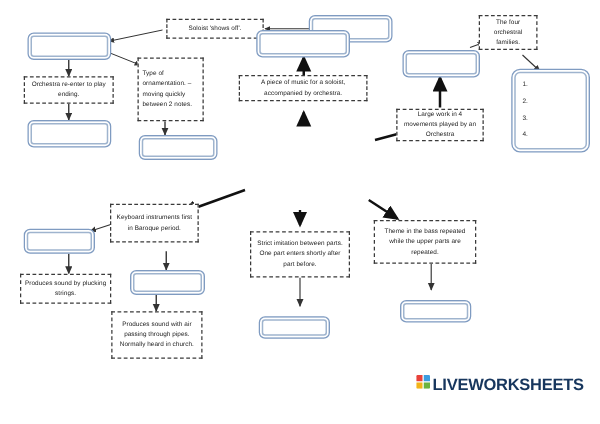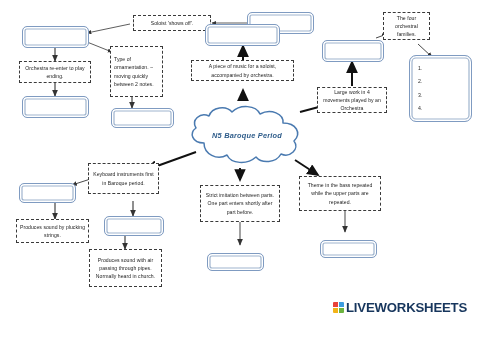--- a/index.html
+++ b/index.html
@@ -57,21 +57,21 @@
     position:absolute;left:0;top:0;width:122px;height:64px;
     display:flex;align-items:center;justify-content:center;
     font-style:italic;font-weight:bold;
     font-size:7.4px;color:#2e5c8a;
     letter-spacing:.2px;
   }
 
   
   .logo{
     position:absolute;left:333px;top:300px;
-    display:flex;align-items:center;gap:2px;
+    display:flex;align-items:flex-start;gap:2px;
   }
   .logo .mark{
     width:11px;height:11px;
     display:grid;grid-template-columns:1fr 1fr;grid-template-rows:1fr 1fr;
     gap:1px;border-radius:1px;overflow:hidden;
   }
   .logo .mark i{display:block;}
   .logo .m1{background:#e8423a;}
   .logo .m2{background:#3c9de0;}
   .logo .m3{background:#f2b319;}
@@ -181,36 +181,20 @@
   </div>
 
   <div class="abox" style="left:19px;top:183px;width:57px;height:20px;"></div>
 
   <div class="abox" style="left:104px;top:216px;width:60px;height:20px;"></div>
 
   <div class="abox" style="left:207px;top:253px;width:57px;height:18px;"></div>
 
   <div class="abox" style="left:320px;top:240px;width:57px;height:18px;"></div>
 
-  <div class="cloudwrap">
-    <svg viewBox="0 0 122 64">
-      <path d="M18,40
-               C6,40 3,30 10,25
-               C5,17 14,9 23,13
-               C26,4 40,2 46,9
-               C54,1 70,2 74,11
-               C85,5 98,11 97,20
-               C110,20 116,30 108,38
-               C114,46 104,55 95,51
-               C90,60 76,61 70,54
-               C61,62 45,61 41,52
-               C31,58 18,51 18,40 Z" fill="#ffffff" stroke="#4a7ab0" stroke-width="1.5" stroke-linejoin="round"></path>
-    </svg>
-    <div class="cloudlabel">N5 Baroque Period</div>
-  </div>
 
   <div class="logo">
     <span class="mark">
       <i class="m1"></i>
         <i class="m2"></i>
         <i class="m3"></i>
         <i class="m4"></i>
     </span>
     <span class="wordmark">LIVEWORKSHEETS</span>
   </div>

